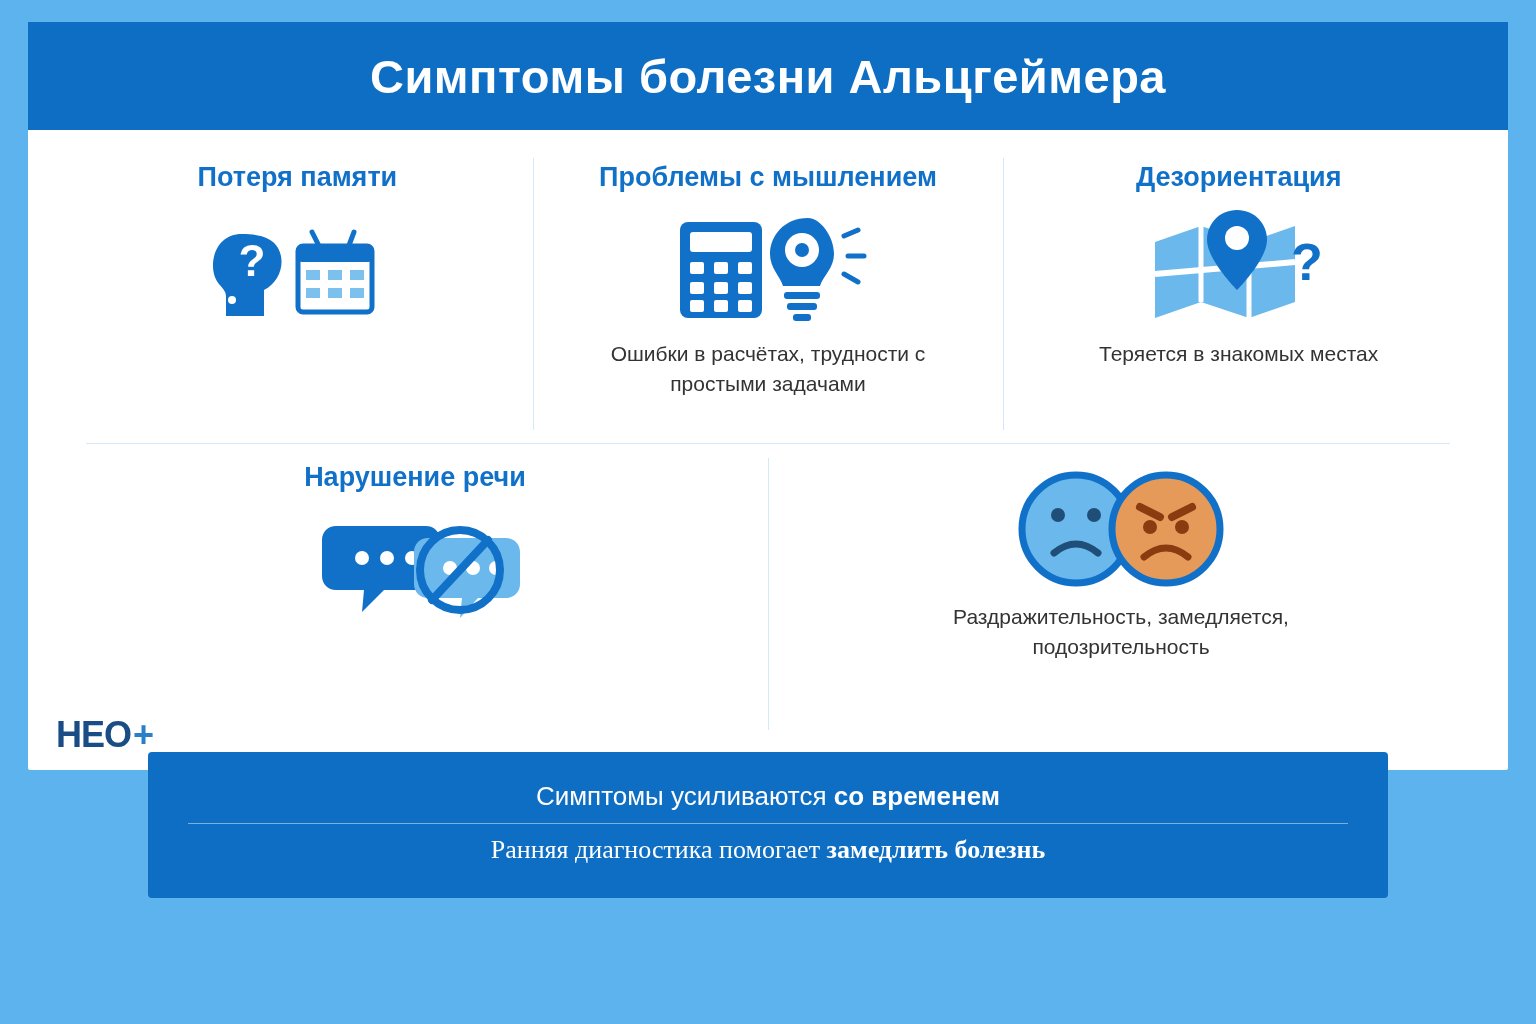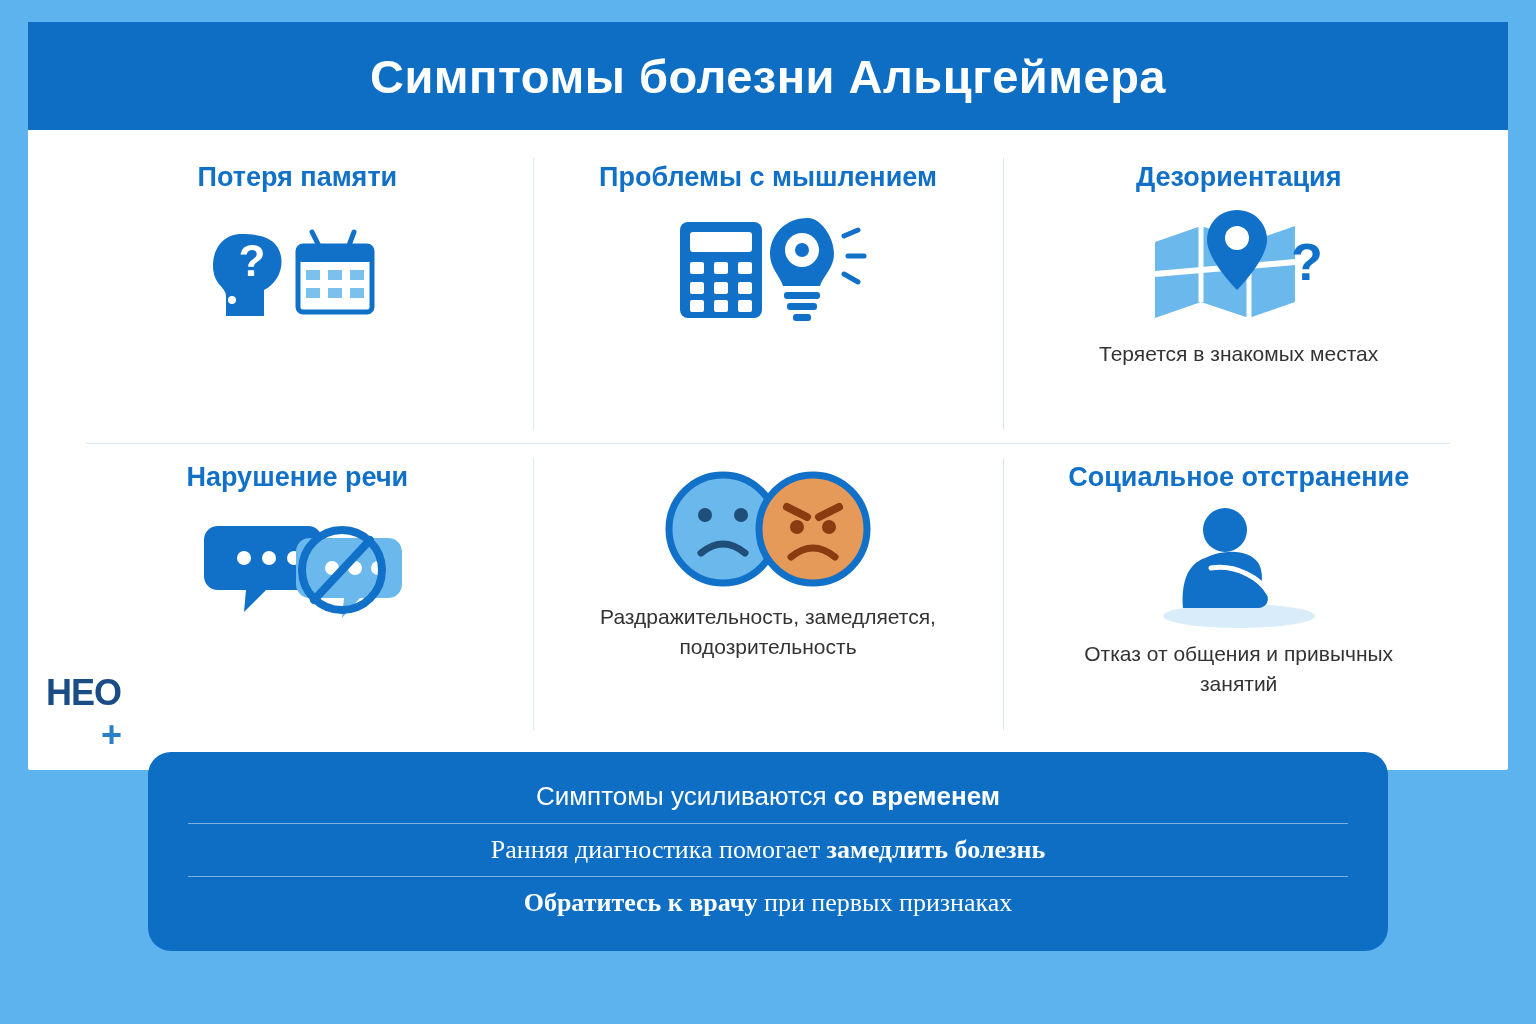--- a/index.html
+++ b/index.html
@@ -77,44 +77,43 @@
     color: #333333;
     font-size: 21px;
     line-height: 1.45;
     text-align: center;
     max-width: 400px;
     padding: 0 10px;
   }
   .footer-box {
     margin: 8px 120px 0 120px;
     background: #0d6ec4;
-    border-radius: 23px;
+    border-radius: 4px;
     padding: 18px 40px 22px 40px;
   }
   .footer-line {
     color: #ffffff;
     font-size: 26px;
     text-align: center;
     padding: 11px 0;
   }
   .footer-line + .footer-line {
     border-top: 1px solid rgba(255,255,255,0.45);
     font-family: Liberation Serif, serif;
   }
   .footer-line b { font-weight: bold; }
   .logo {
     position: absolute;
-    left: 18px; bottom: 14px;
-    display: flex;
-    align-items: flex-end;
+    left: 28px; bottom: 14px;
+    display: flex;
+    align-items: flex-start;
     font-size: 36px;
     font-weight: bold;
     color: #1a4d85;
     letter-spacing: -1px;
-    flex-direction: column;
   }
   .logo .plus { color: #2a7fc9; margin-left: 2px; }
 </style>
 </head>
 <body>
 
 <div class="poster">
 
   <div class="title-bar">
     <h1>Симптомы болезни Альцгеймера</h1>
@@ -170,20 +169,21 @@
             <rect x="116" y="88" width="36" height="7" rx="3" fill="#1170c8"></rect>
             <rect x="119" y="99" width="30" height="7" rx="3" fill="#1170c8"></rect>
             <rect x="125" y="110" width="18" height="7" rx="3" fill="#1170c8"></rect>
             <g stroke="#1170c8" stroke-width="5" stroke-linecap="round">
               <line x1="176" y1="32" x2="190" y2="26"></line>
               <line x1="180" y1="52" x2="196" y2="52"></line>
               <line x1="176" y1="70" x2="190" y2="78"></line>
             </g>
           </svg>
         </div>
+        <div class="desc">Ошибки в расчётах, трудности с простыми задачами</div>
       </div>
 
       <div class="cell">
         <h2>Дезориентация</h2>
         <div class="icon-wrap">
           <svg width="200" height="130" viewBox="0 0 200 130">
             <path d="M16 38 L62 22 L110 38 L156 22 L156 98 L110 114 L62 98 L16 114 Z" fill="#6bb9ec"></path>
             <path d="M62 22 L62 98" stroke="#ffffff" stroke-width="5"></path>
             <path d="M110 38 L110 114" stroke="#ffffff" stroke-width="5"></path>
             <path d="M16 70 L156 58" stroke="#ffffff" stroke-width="6"></path>
@@ -232,47 +232,31 @@
             <path d="M126 40 L146 50" stroke="#8a3b10" stroke-width="8" stroke-linecap="round"></path>
             <path d="M178 40 L158 50" stroke="#8a3b10" stroke-width="8" stroke-linecap="round"></path>
             <circle cx="136" cy="60" r="7" fill="#8a3b10"></circle>
             <circle cx="168" cy="60" r="7" fill="#8a3b10"></circle>
             <path d="M130 90 Q152 72 174 90" fill="none" stroke="#8a3b10" stroke-width="7" stroke-linecap="round"></path>
           </svg>
         </div>
         <div class="desc">Раздражительность, замедляется, подозрительность</div>
       </div>
 
-      <div class="cell">
-        <h2>Социальное отстранение</h2>
-        <div class="icon-wrap">
-          <svg width="200" height="130" viewBox="0 0 200 130">
-            <ellipse cx="100" cy="112" rx="76" ry="12" fill="#d9ecfa"></ellipse>
-            <circle cx="86" cy="26" r="22" fill="#1170c8"></circle>
-            <path d="M66 54 C48 60 42 80 44 104 L116 104 C122 90 126 72 120 60 C112 46 86 44 66 54 Z" fill="#1170c8"></path>
-            <path d="M70 66 C92 62 116 72 126 86 C132 96 128 104 118 104 L66 104 Z" fill="#1170c8"></path>
-            <path d="M72 64 C96 60 122 74 130 90" fill="none" stroke="#ffffff" stroke-width="5" stroke-linecap="round"></path>
-          </svg>
-        </div>
-        <div class="desc">Отказ от общения и привычных занятий</div>
-      </div>
 
     </div>
   </div>
 
   <div class="footer-box">
     <div class="footer-line">
       <span>Симптомы усиливаются </span><b>со временем</b><span></span>
     </div>
     <div class="footer-line">
       <span>Ранняя диагностика помогает </span><b>замедлить болезнь</b><span></span>
     </div>
-    <div class="footer-line">
-      <span></span><b>Обратитесь к врачу</b><span> при первых признаках</span>
-    </div>
   </div>
 
   <div class="logo">
     <span>НЕО</span>
       <span class="plus">+</span>
   </div>
 
 </div>
 
 </body></html>

